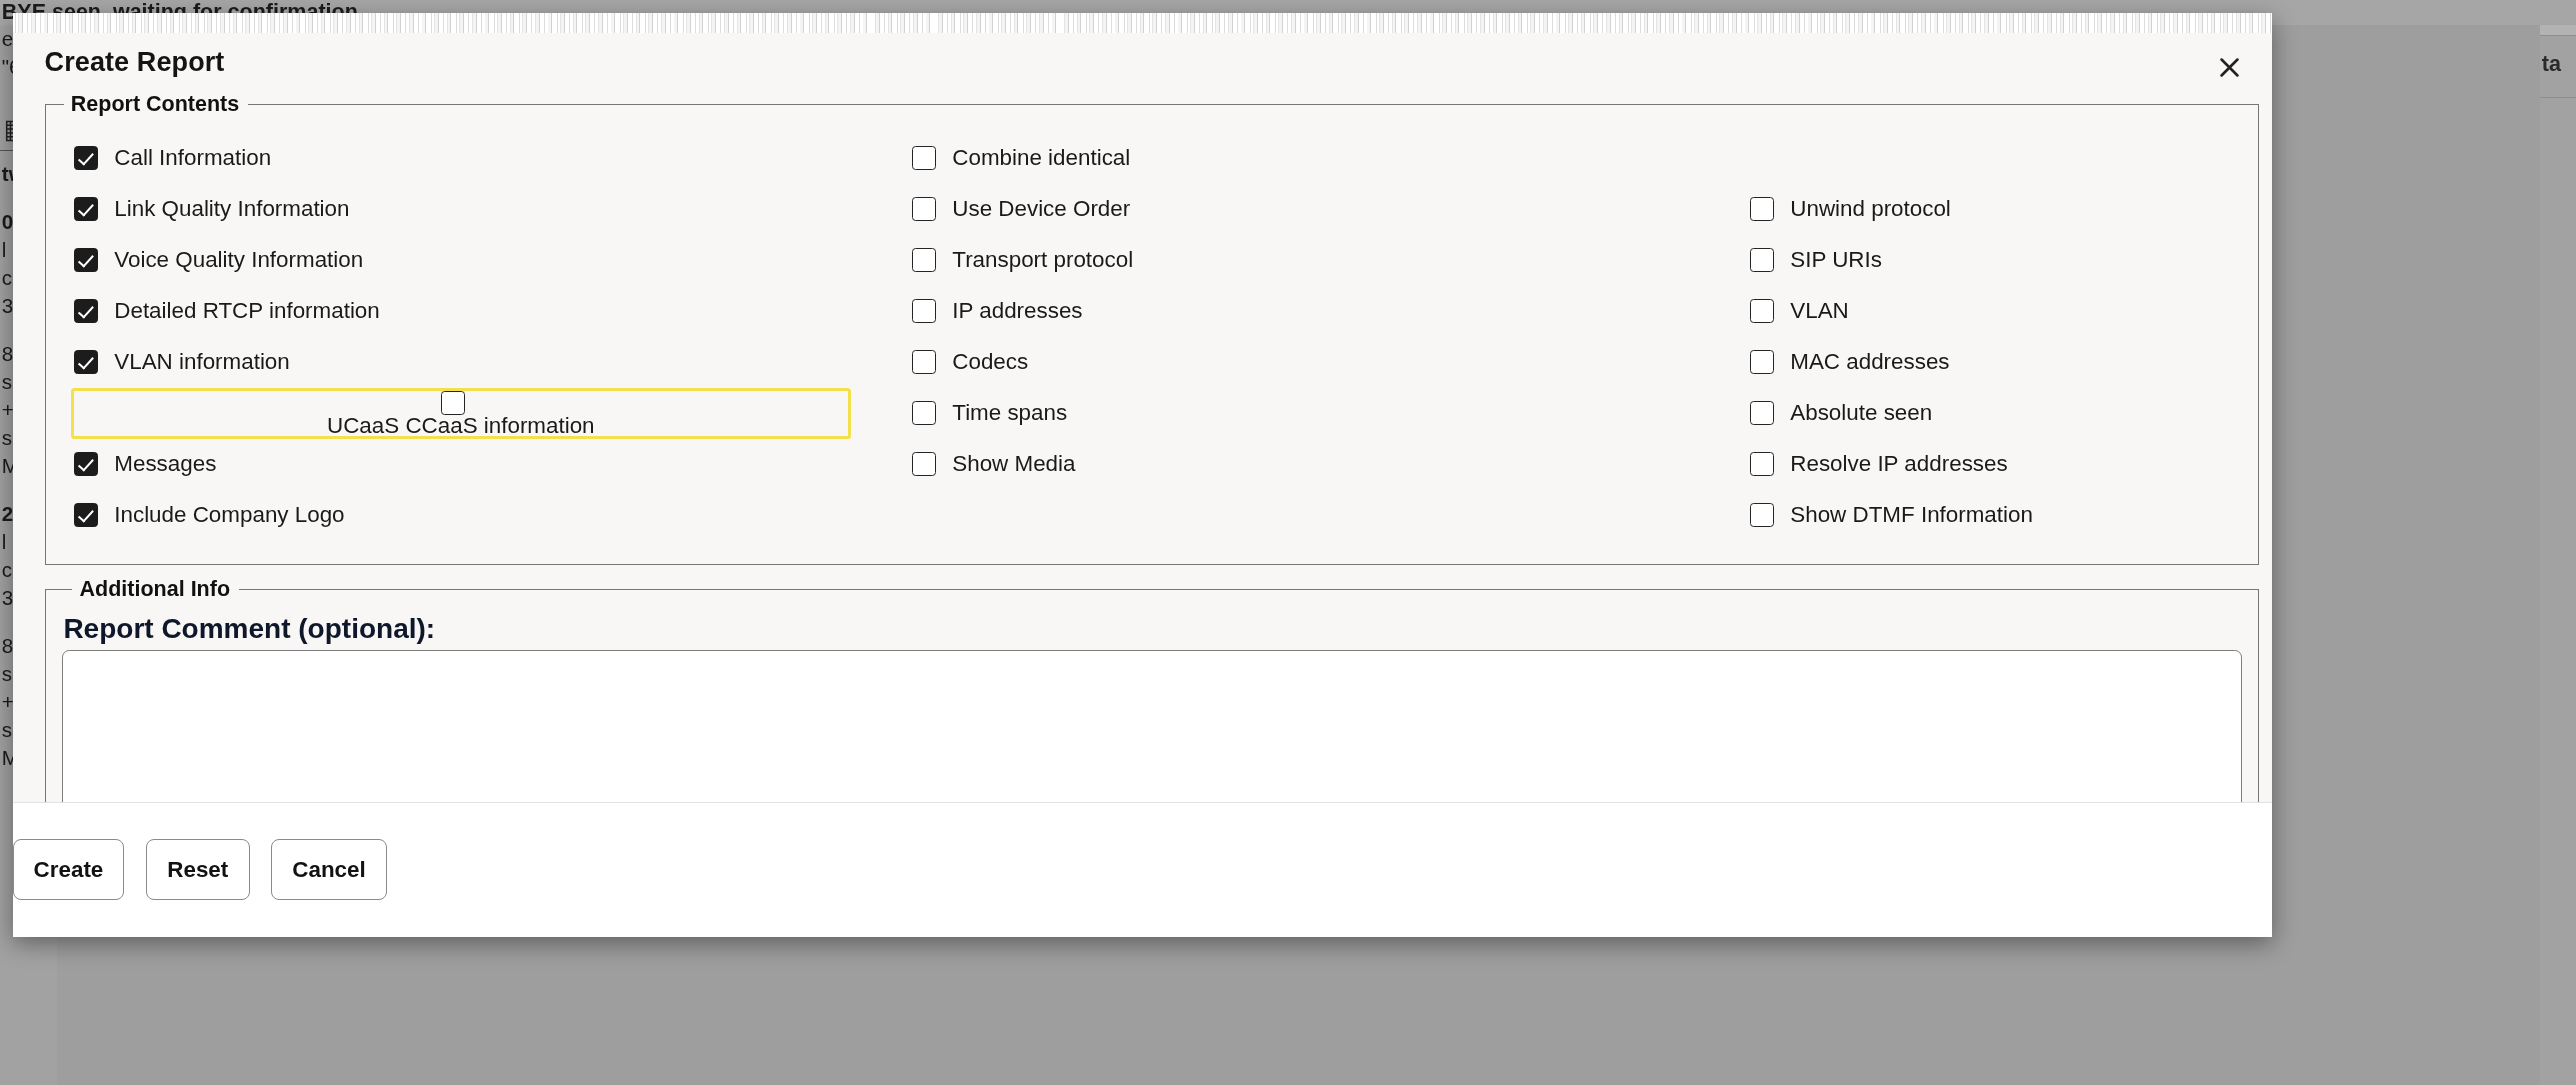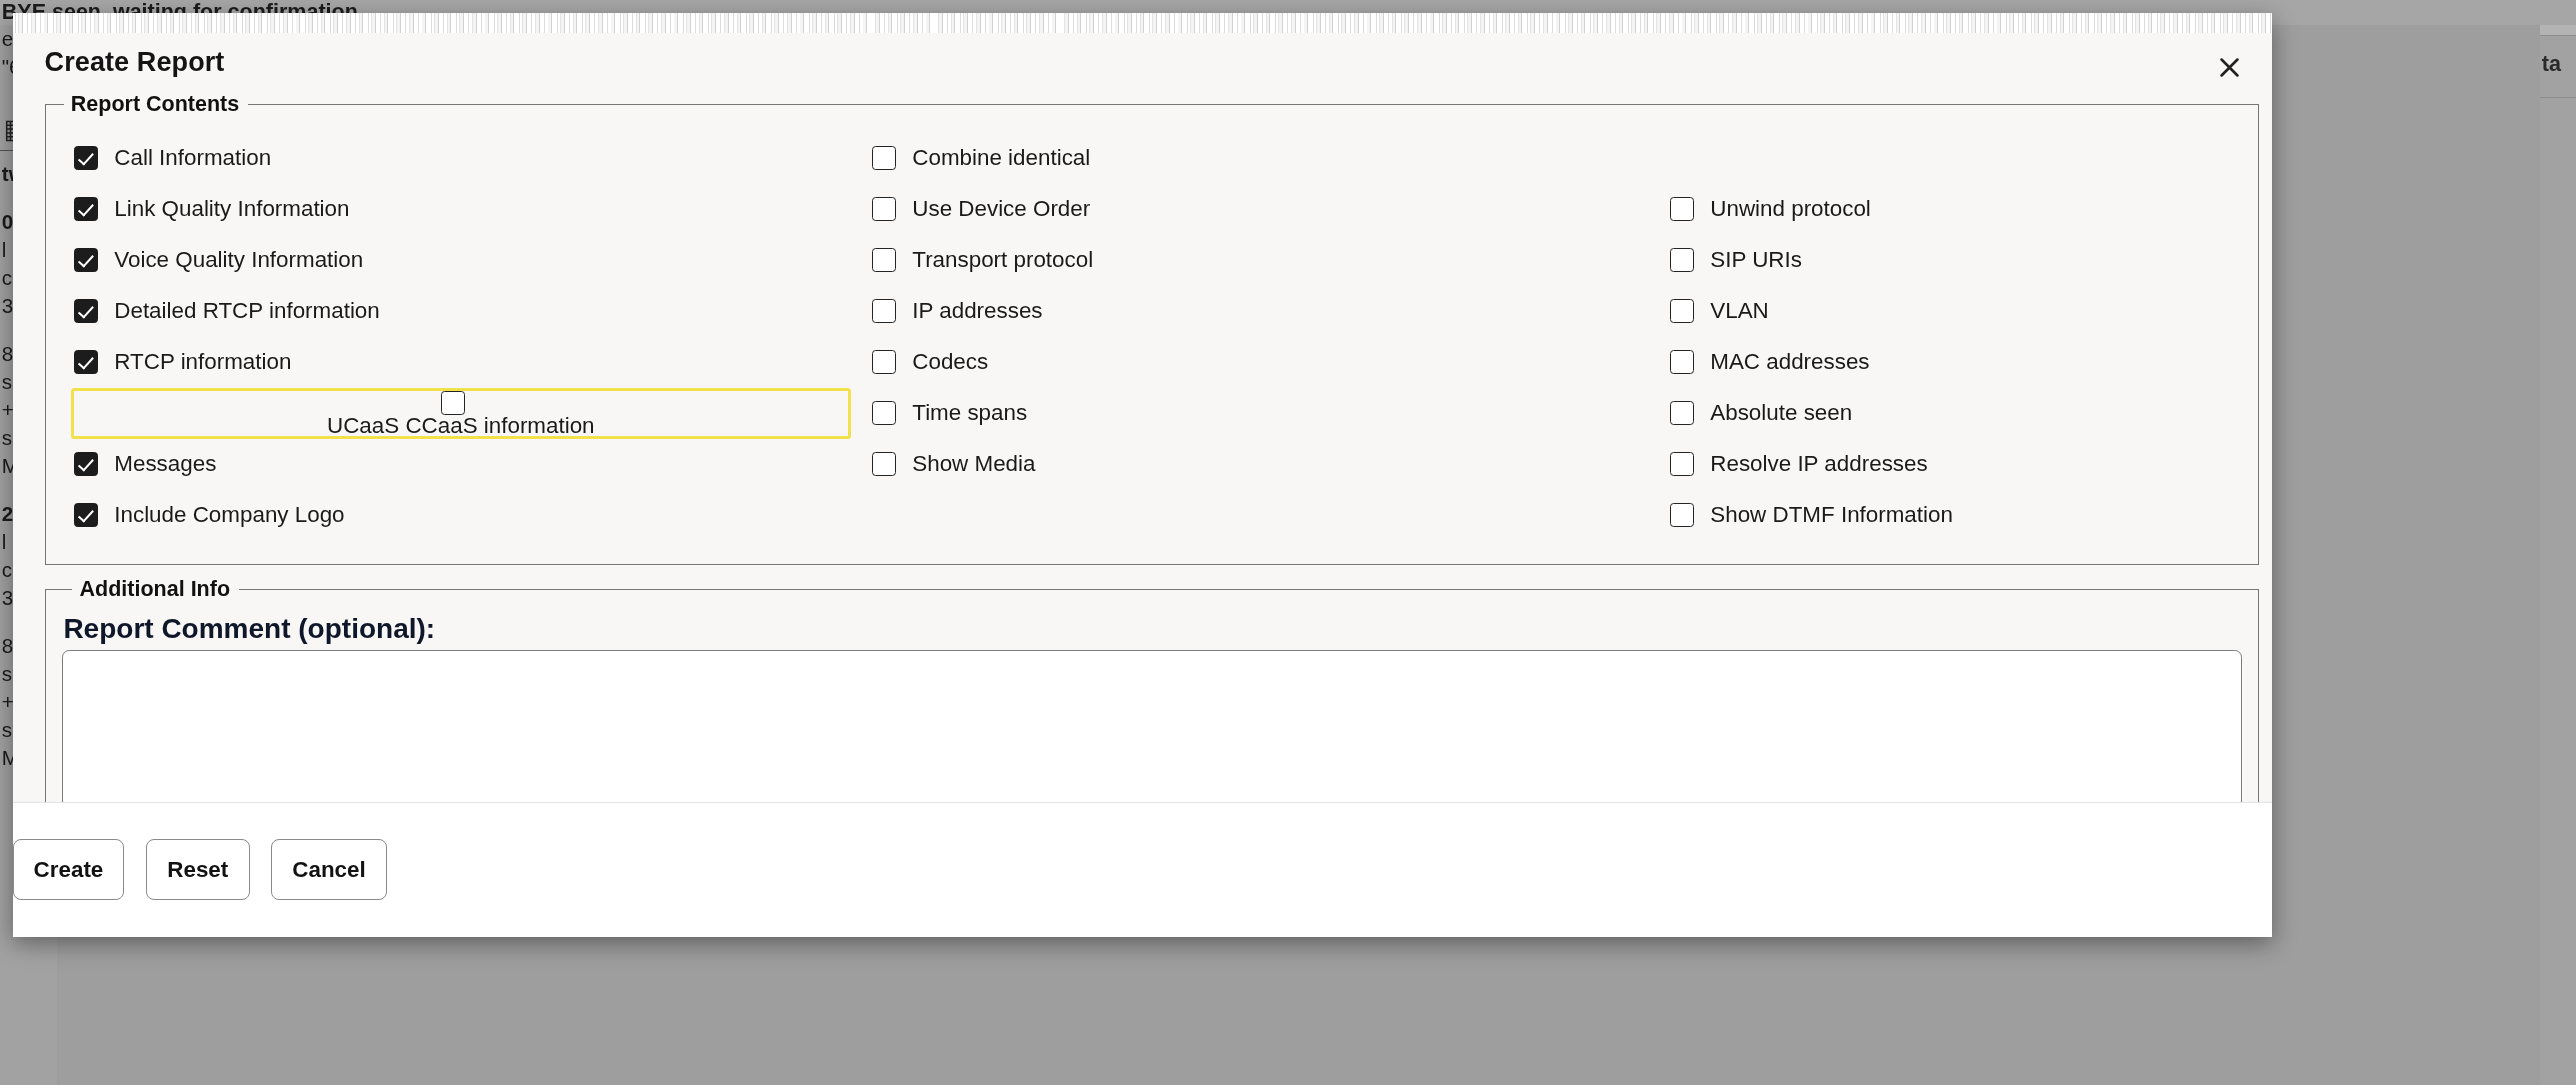--- a/index.html
+++ b/index.html
@@ -161,20 +161,21 @@
     padding: 0 9px 0 7.2px;
     margin-left: 10.8px;
   }
 
   #contents-group { padding: 16px 7.2px 23px 7.2px; }
 
   .cols {
     display: grid;
     grid-template-columns: 798px 798px 1fr;
     column-gap: 0;
+    gap: 40px;
   }
   .col { display: flex; flex-direction: column; }
 
   .cbrow {
     display: flex;
     align-items: center;
     height: 51px;
     padding-left: 21.5px;
     cursor: pointer;
     position: relative;
@@ -346,21 +347,21 @@
             <div class="cbrow">
               <span class="box checked"></span>
               <span class="cblabel">Voice Quality Information</span>
             </div>
             <div class="cbrow">
               <span class="box checked"></span>
               <span class="cblabel">Detailed RTCP information</span>
             </div>
             <div class="cbrow">
               <span class="box checked"></span>
-              <span class="cblabel">RTCP information</span>
+              <span class="cblabel">VLAN information</span>
             </div>
             <div class="cbrow highlight">
               <span class="box"></span>
               <span class="cblabel">UCaaS CCaaS information</span>
             </div>
             <div class="cbrow">
               <span class="box checked"></span>
               <span class="cblabel">Messages</span>
             </div>
             <div class="cbrow">

